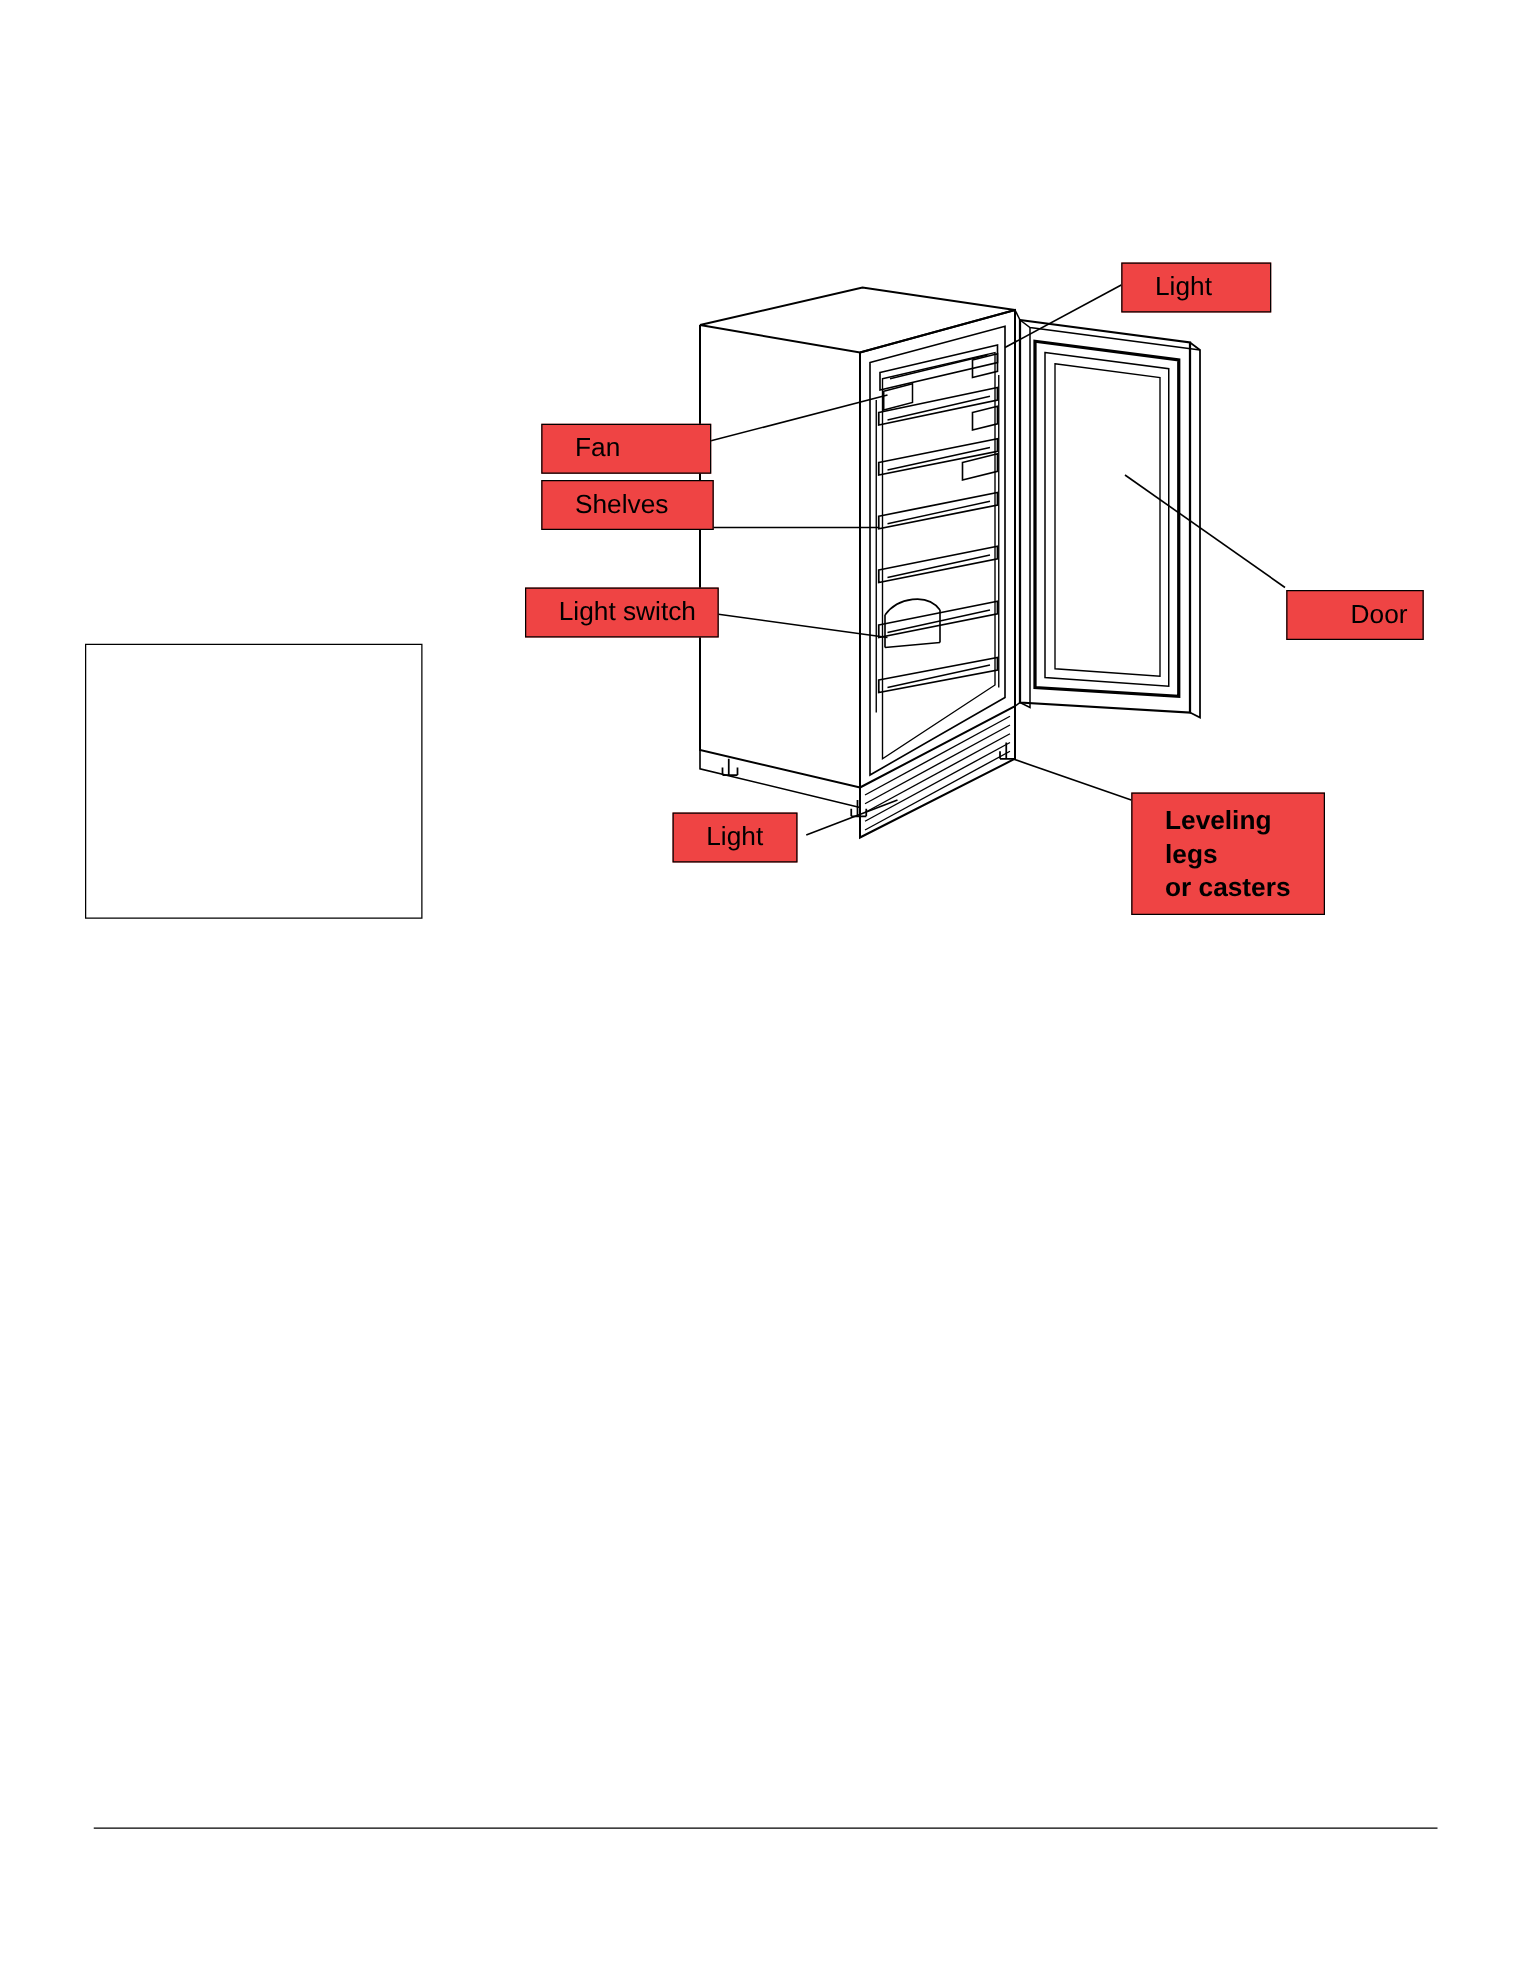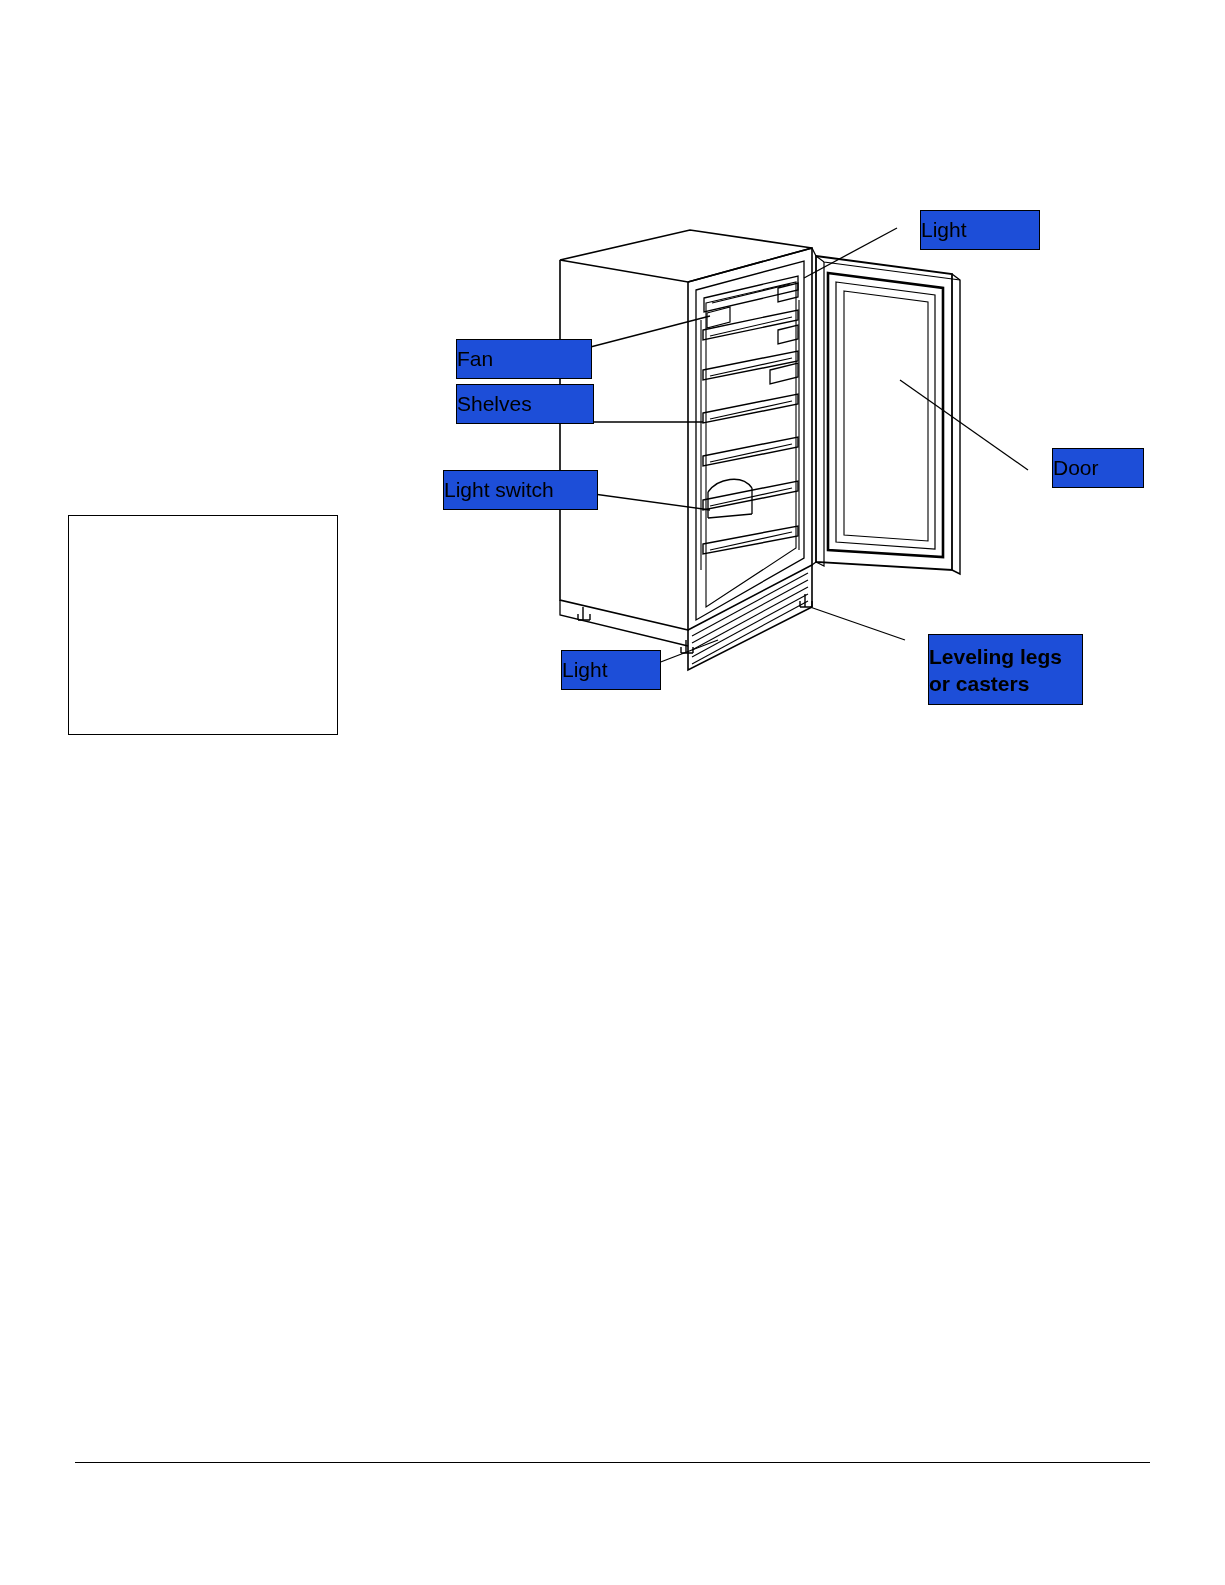--- a/index.html
+++ b/index.html
@@ -29,28 +29,27 @@
     width: 270px;
     height: 220px;
     border: 1.5px solid #000;
     background: #fff;
     box-sizing: border-box;
   }
   
   .callout {
     position: absolute;
     border: 1.2px solid #000;
-    background: #1d4ed8;
+    background: #ef4444;
     box-sizing: border-box;
     font-size: 21px;
     line-height: 25px;
     color: #000;
-    padding: 6px 12px 7px 0;
+    padding: 6px 12px 7px 26px;
     white-space: pre-line;
-    margin-left: 23px;
   }
   .callout.two-line {
     padding-top: 8px;
     line-height: 27px;
   }
   
   .drawing {
     position: absolute;
     left: 400px;
     top: 170px;
@@ -192,21 +191,21 @@
   </div>
 
   <div class="callout" style="left:897px; top:210px; width:120px;">Light</div>
 
   <div class="callout" style="left:433px; top:339px; width:136px;">Fan</div>
 
   <div class="callout" style="left:433px; top:384px; width:138px;">Shelves</div>
 
   <div class="callout" style="left:420px; top:470px; width:155px;">Light switch</div>
 
-  <div class="callout" style="left:1029px; top:448px; width:92px;">Door</div>
+  <div class="callout" style="left:1029px; top:472px; width:110px;text-align:right;">Door</div>
 
   <div class="callout" style="left:538px; top:650px; width:100px;">Light</div>
 
   <div class="callout two-line" style="left:905px; top:634px; width:155px;font-weight:bold;">Leveling legs
 or casters</div>
 
   <div class="note-box"></div>
 
   <div class="footer-rule"></div>
   <div class="footer-link"></div>

